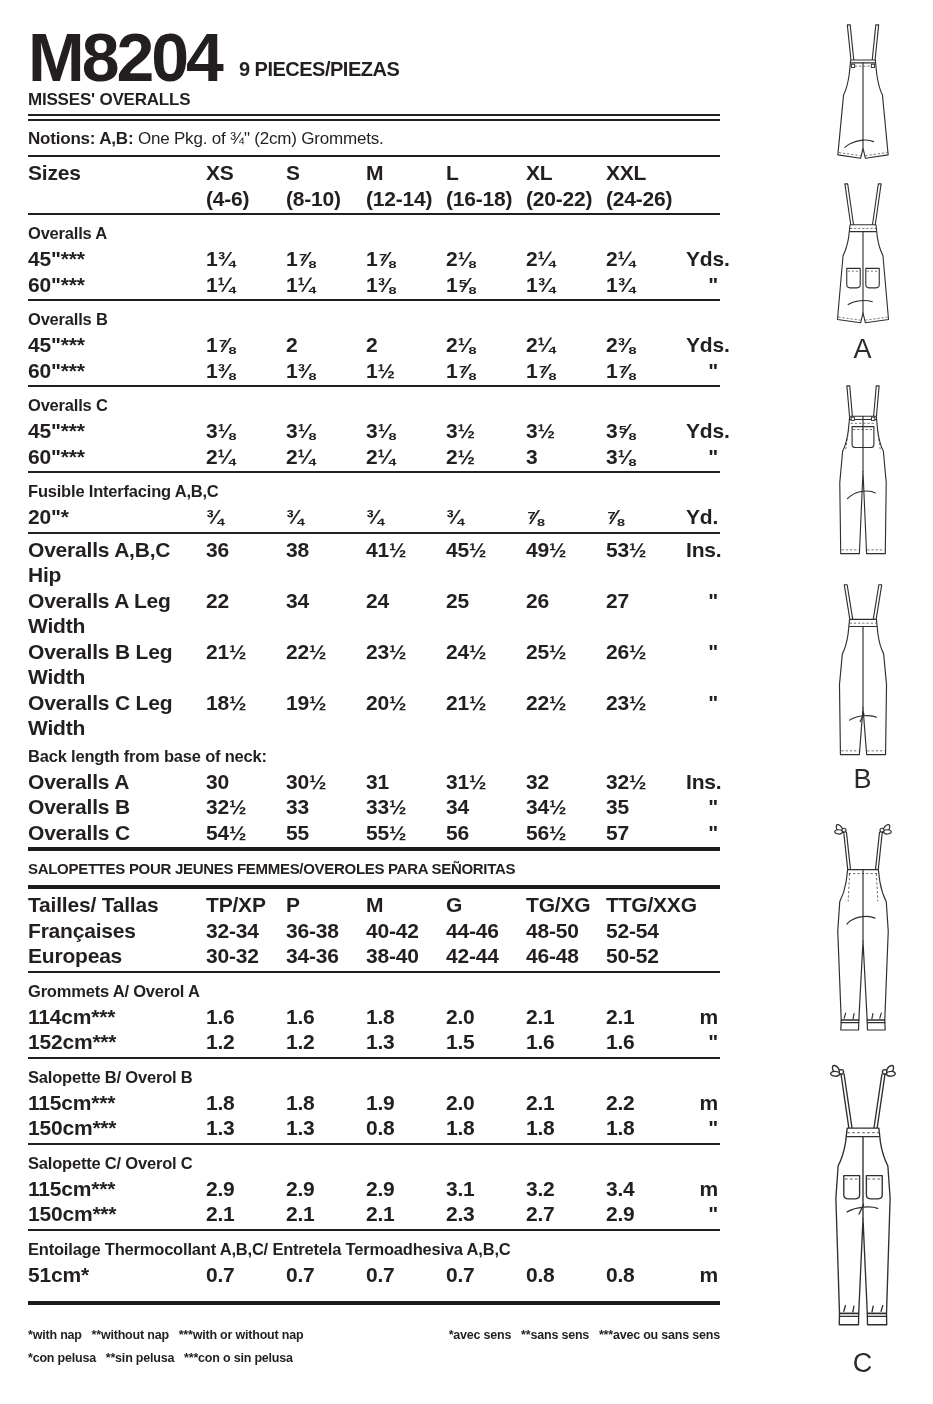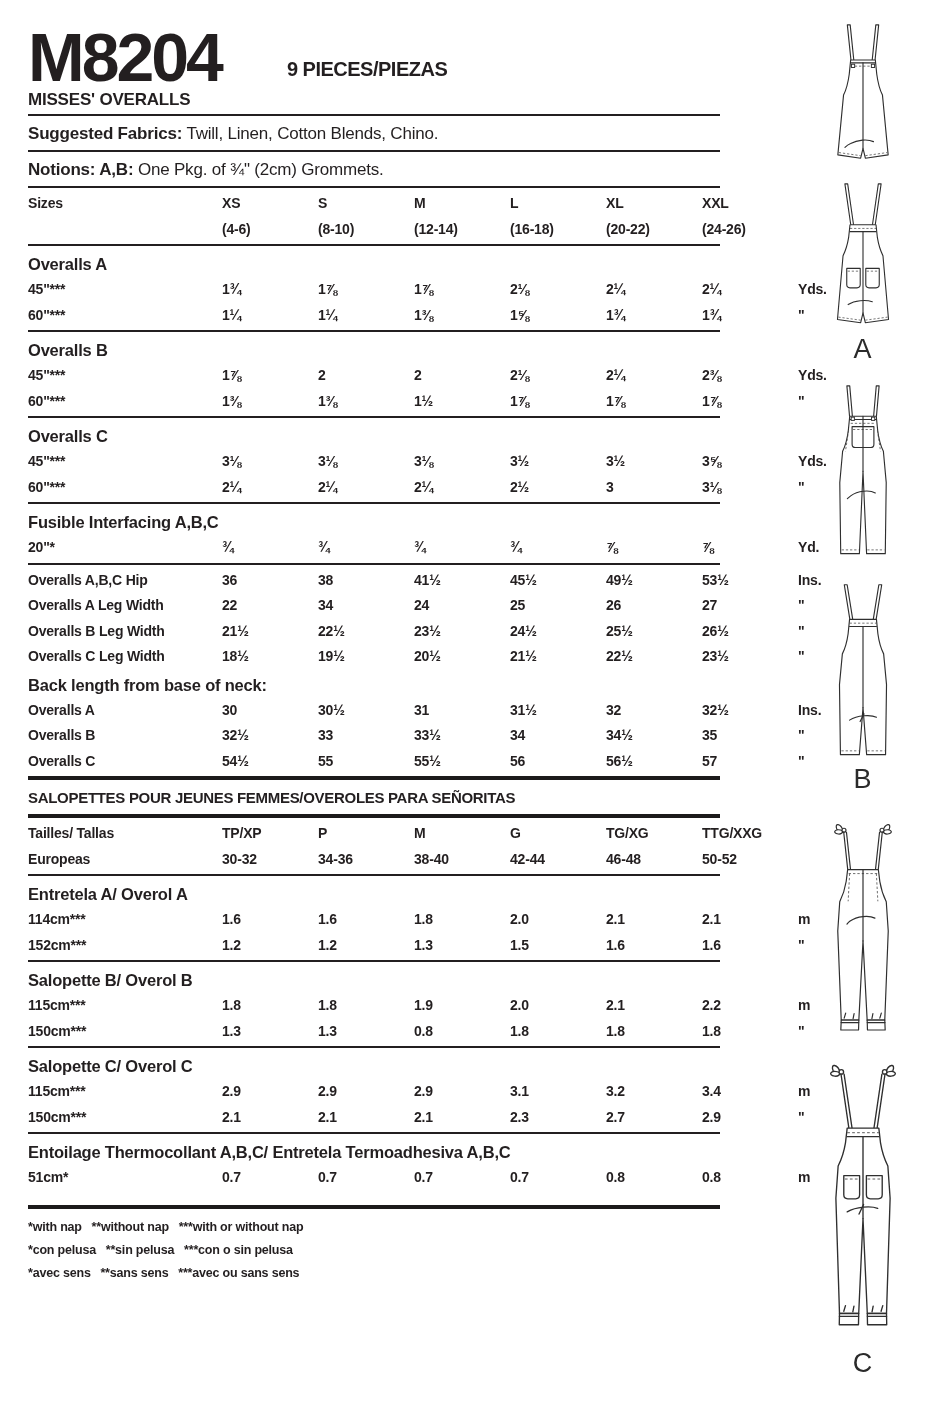--- a/index.html
+++ b/index.html
@@ -4,56 +4,53 @@
 <style>
   html,body{margin:0;padding:0;}
   body{
     width:933px;height:1404px;position:relative;background:#ffffff;
     font-family:"Liberation Sans","DejaVu Sans",sans-serif;color:#231f20;
     overflow:hidden;
   }
   .content{position:absolute;left:28px;top:0;width:692px;}
   .brand-row{display:flex;align-items:flex-end;gap:18px;margin-top:14px;height:74px;}
   .pattern-no{font-size:68px;font-weight:700;letter-spacing:-3px;line-height:0.9;}
-  .pieces{font-size:20px;font-weight:700;padding-bottom:7px;letter-spacing:-0.5px;margin-left:48px;}
+  .pieces{font-size:20px;font-weight:700;padding-bottom:7px;letter-spacing:-0.5px;}
   .doc-title{font-size:17px;font-weight:700;line-height:24px;letter-spacing:-0.2px;}
   .rule{border-top:2.5px solid #231f20;margin:2px 0 3px 0;}
   .rule.thick{border-top:4px solid #1c1a1b;}
   .info-line{font-size:17px;line-height:29px;letter-spacing:-0.2px;}
   .info-line .b{font-weight:700;}
   .sec-title{font-size:16.5px;font-weight:700;line-height:26px;padding-top:2px;letter-spacing:-0.2px;}
-  .trow{display:grid;grid-template-columns:178px repeat(6,80px) 1fr;font-size:14px;line-height:25.5px;letter-spacing:-0.2px;gap:16px;}
+  .trow{display:grid;grid-template-columns:178px repeat(6,80px) 1fr;font-size:21px;line-height:25.5px;letter-spacing:-0.2px;}
   .tlabel{font-weight:700;}
   .tval{font-weight:700;}
   .tunit{font-weight:700;text-align:right;padding-right:2px;}
   .banner{font-size:15px;font-weight:700;line-height:29px;letter-spacing:-0.3px;}
-  .footnotes{display:flex;justify-content:space-between;align-items:flex-start;font-size:12.5px;font-weight:700;line-height:23px;margin-top:7px;flex-direction:column;}
+  .footnotes{display:flex;justify-content:space-between;align-items:flex-start;font-size:12.5px;font-weight:700;line-height:23px;margin-top:19px;}
   .fn-left div,.fn-right{white-space:pre;letter-spacing:-0.2px;}
   .figures{position:absolute;left:792px;top:0;width:141px;height:1404px;}
   .fig{position:absolute;left:50%;transform:translateX(-50%);}
   .fig svg{display:block;}
   .fig-label{position:absolute;width:100%;text-align:center;font-size:27px;font-weight:400;color:#2b2b2b;}
   .ln{fill:none;stroke:#2f2f2f;stroke-width:1.2;stroke-linecap:round;stroke-linejoin:round;}
   .lnw{fill:#ffffff;stroke:#2f2f2f;stroke-width:1.2;stroke-linejoin:round;}
   .dash{fill:none;stroke:#4a4a4a;stroke-width:0.8;stroke-dasharray:2.4 2;}
   .grom{fill:#ffffff;stroke:#2f2f2f;stroke-width:1;}
 </style>
 </head>
 <body>
 
 <div class="content">
   <div class="brand-row">
     <div class="pattern-no">M8204</div>
     <div class="pieces">9 PIECES/PIEZAS</div>
   </div>
   <div class="doc-title">MISSES' OVERALLS</div>
   <div class="rule"></div>
-  <div class="info-line">
-    <span class="b">Suggested Fabrics:</span><span> Twill, Linen, Cotton Blends, Chino.</span>
-  </div>
   <div class="rule"></div>
   <div class="info-line">
     <span class="b">Notions: A,B:</span><span> One Pkg. of ¾" (2cm) Grommets.</span>
   </div>
   <div class="rule"></div>
   <div id="table-root">
       <div class="trow">
         <span class="tlabel">Sizes</span>
         <span class="tval">XS</span>
         <span class="tval">S</span>
@@ -230,31 +227,41 @@
         <span class="tlabel">Tailles/ Tallas</span>
         <span class="tval">TP/XP</span>
         <span class="tval">P</span>
         <span class="tval">M</span>
         <span class="tval">G</span>
         <span class="tval">TG/XG</span>
         <span class="tval">TTG/XXG</span>
         <span class="tunit"></span>
       </div>
       <div class="trow">
+        <span class="tlabel">Françaises</span>
+        <span class="tval">32-34</span>
+        <span class="tval">36-38</span>
+        <span class="tval">40-42</span>
+        <span class="tval">44-46</span>
+        <span class="tval">48-50</span>
+        <span class="tval">52-54</span>
+        <span class="tunit"></span>
+      </div>
+      <div class="trow">
         <span class="tlabel">Europeas</span>
         <span class="tval">30-32</span>
         <span class="tval">34-36</span>
         <span class="tval">38-40</span>
         <span class="tval">42-44</span>
         <span class="tval">46-48</span>
         <span class="tval">50-52</span>
         <span class="tunit"></span>
       </div>
       <div class="rule"></div>
-      <div class="sec-title">Entretela A/ Overol A</div>
+      <div class="sec-title">Grommets A/ Overol A</div>
       <div class="trow">
         <span class="tlabel">114cm***</span>
         <span class="tval">1.6</span>
         <span class="tval">1.6</span>
         <span class="tval">1.8</span>
         <span class="tval">2.0</span>
         <span class="tval">2.1</span>
         <span class="tval">2.1</span>
         <span class="tunit">m</span>
       </div>

